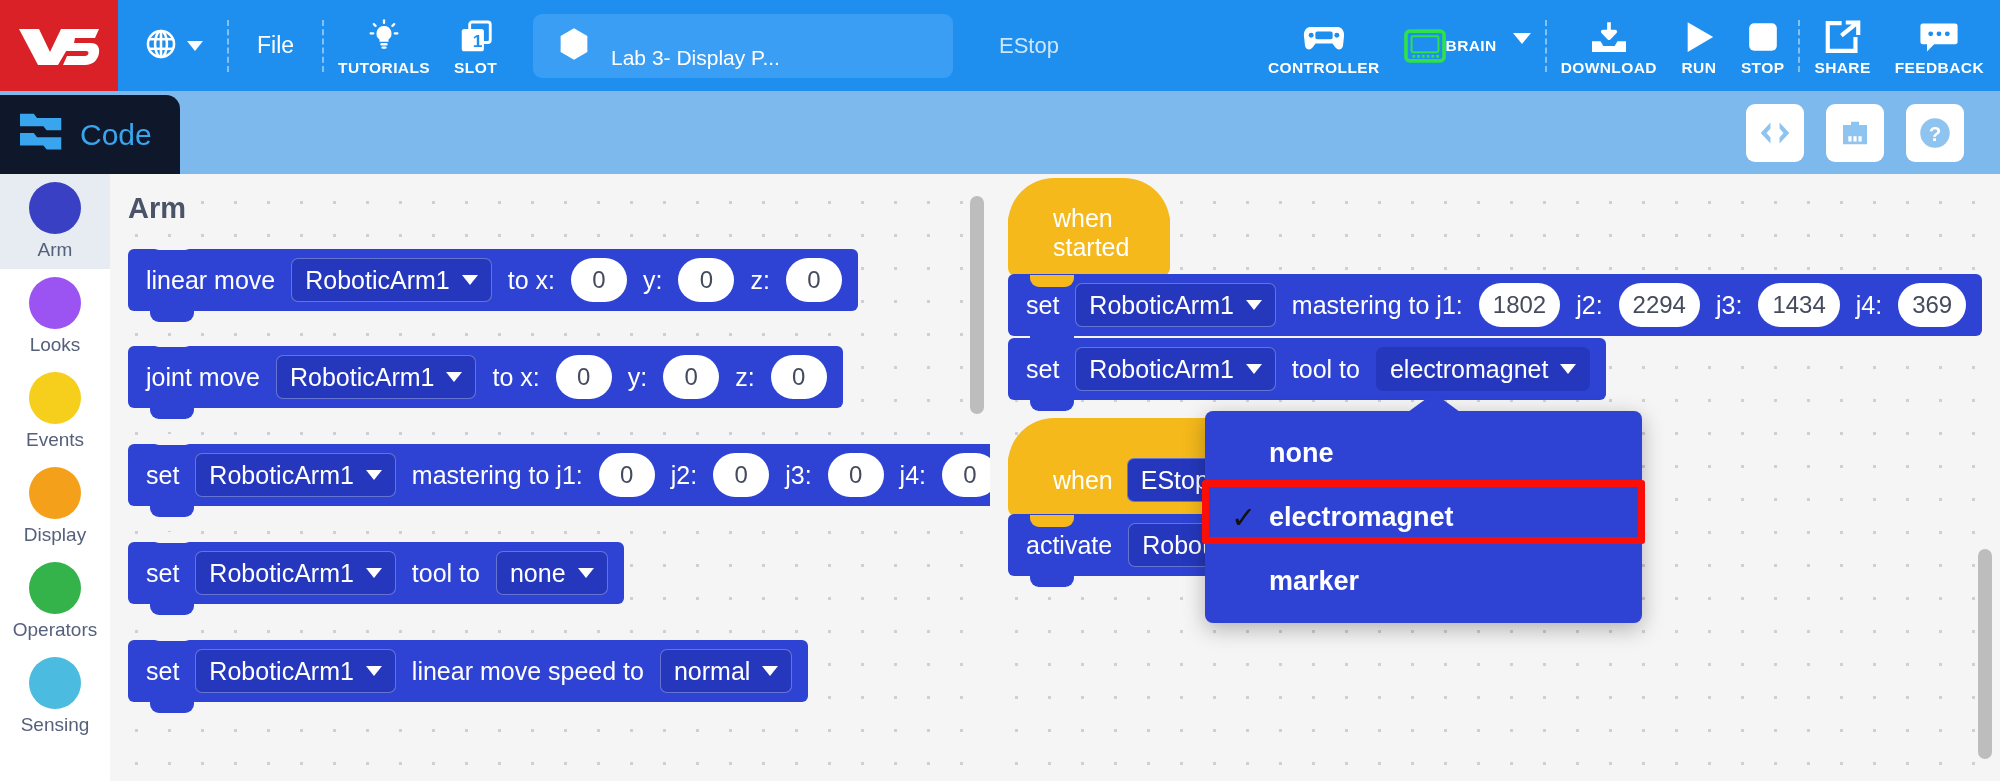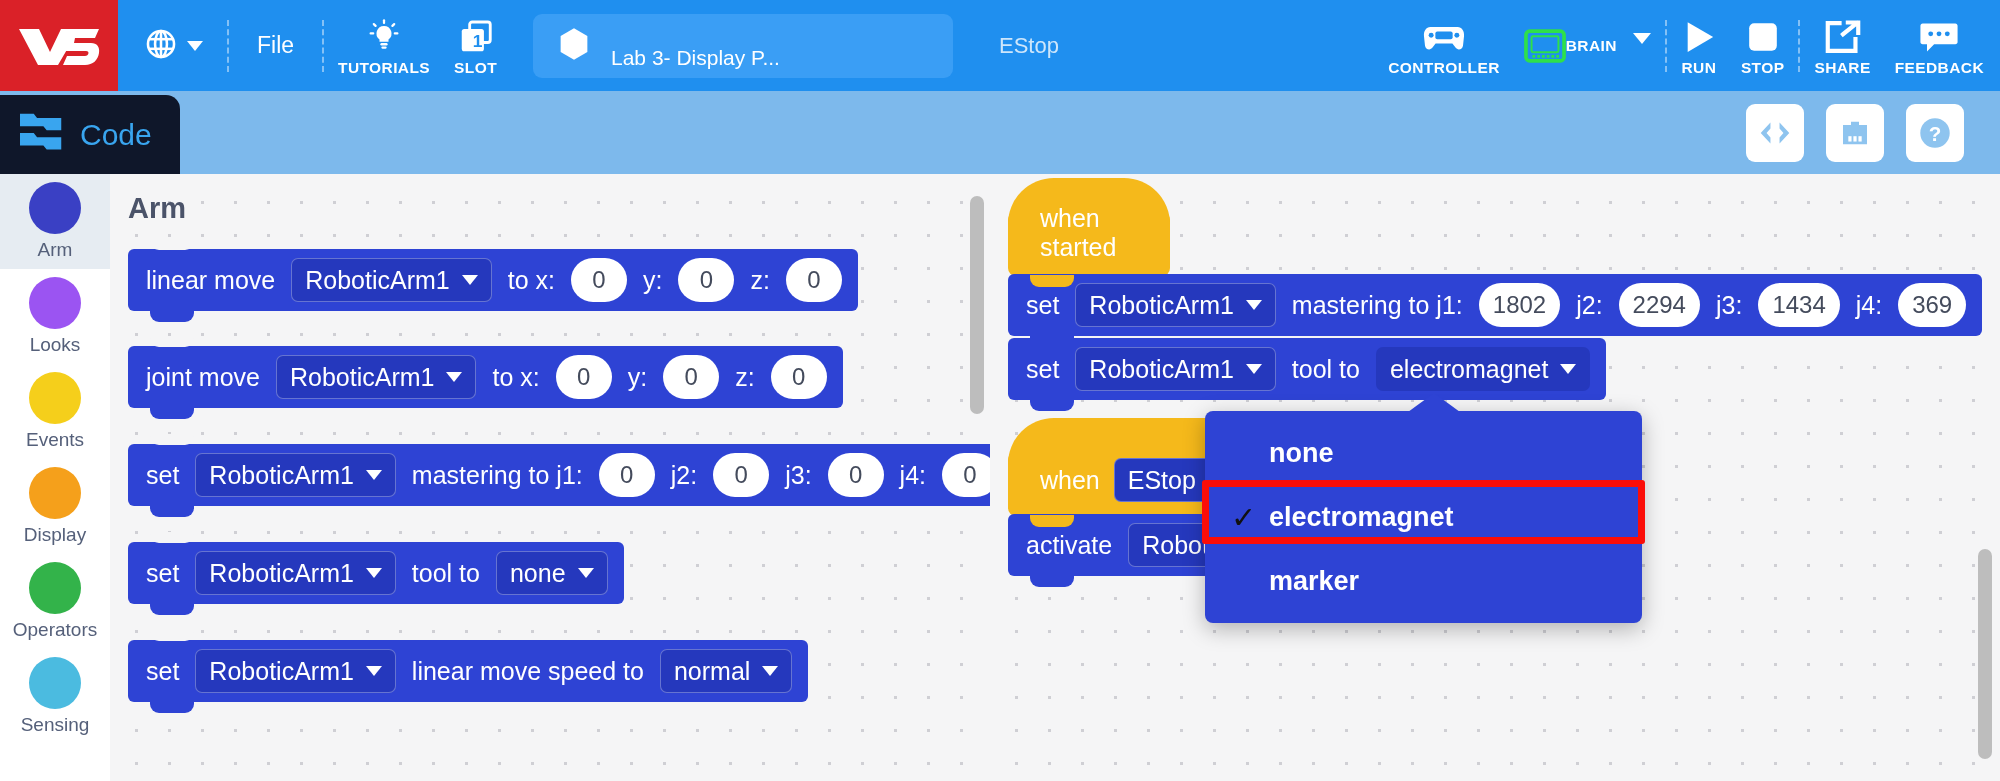--- a/index.html
+++ b/index.html
@@ -151,21 +151,21 @@
 
   
   .hat{
     position:absolute; background:#f5b91b; border-radius:8px; color:#fff;
     font-size:25px; display:flex; align-items:flex-end; cursor:pointer;
   }
   .hat .cap{
     position:absolute; left:0; top:-34px; width:100%; height:46px;
     background:#f5b91b; border-radius:74px 74px 0 0;
   }
-  .hat .hat-inner{ position:relative; z-index:2; padding:0 18px 14px 32px; display:flex; align-items:center; gap:14px;}
+  .hat .hat-inner{ position:relative; z-index:2; padding:0 18px 14px 18px; display:flex; align-items:center; gap:14px;margin-left:27px;}
   .hat .notch-b{ position:absolute; left:22px; bottom:-11px; width:44px; height:12px;
     background:#f5b91b; border-radius:0 0 9px 9px; z-index:3;}
 
   
   .ddmenu{
     position:absolute; background:#2e43d4; border-radius:8px;
     width:437px; padding:10px 0; z-index:60;
     box-shadow:0 6px 22px rgba(0,0,0,.28);
   }
   .ddmenu .arrowup{
@@ -287,20 +287,29 @@
               </g>
             </svg>
           </span>
           <span class="tb-lbl">BRAIN</span>
         </div>
         <span class="caret" style="margin-bottom:14px;"></span>
       </div>
 
       <div class="tb-sep"></div>
 
+      <div class="tb-item">
+        <span class="tb-ico">
+          <svg width="40" height="34" viewBox="0 0 28 24">
+            <path d="M14 1.5v9.4M14 12.8l-4.4-4.6h8.8z" stroke="#fff" stroke-width="2.6" fill="#fff" stroke-linejoin="round"></path>
+            <path d="M2 15h6l2 3.4h8L20 15h6v7.5H2z" fill="#fff"></path>
+          </svg>
+        </span>
+        <span class="tb-lbl">DOWNLOAD</span>
+      </div>
 
       <div class="tb-item">
         <span class="tb-ico">
           <svg width="32" height="34" viewBox="0 0 22 24">
               <polygon points="3,1.5 21,12 3,22.5" fill="#fff"></polygon>
             </svg>
         </span>
         <span class="tb-lbl">RUN</span>
       </div>
 

